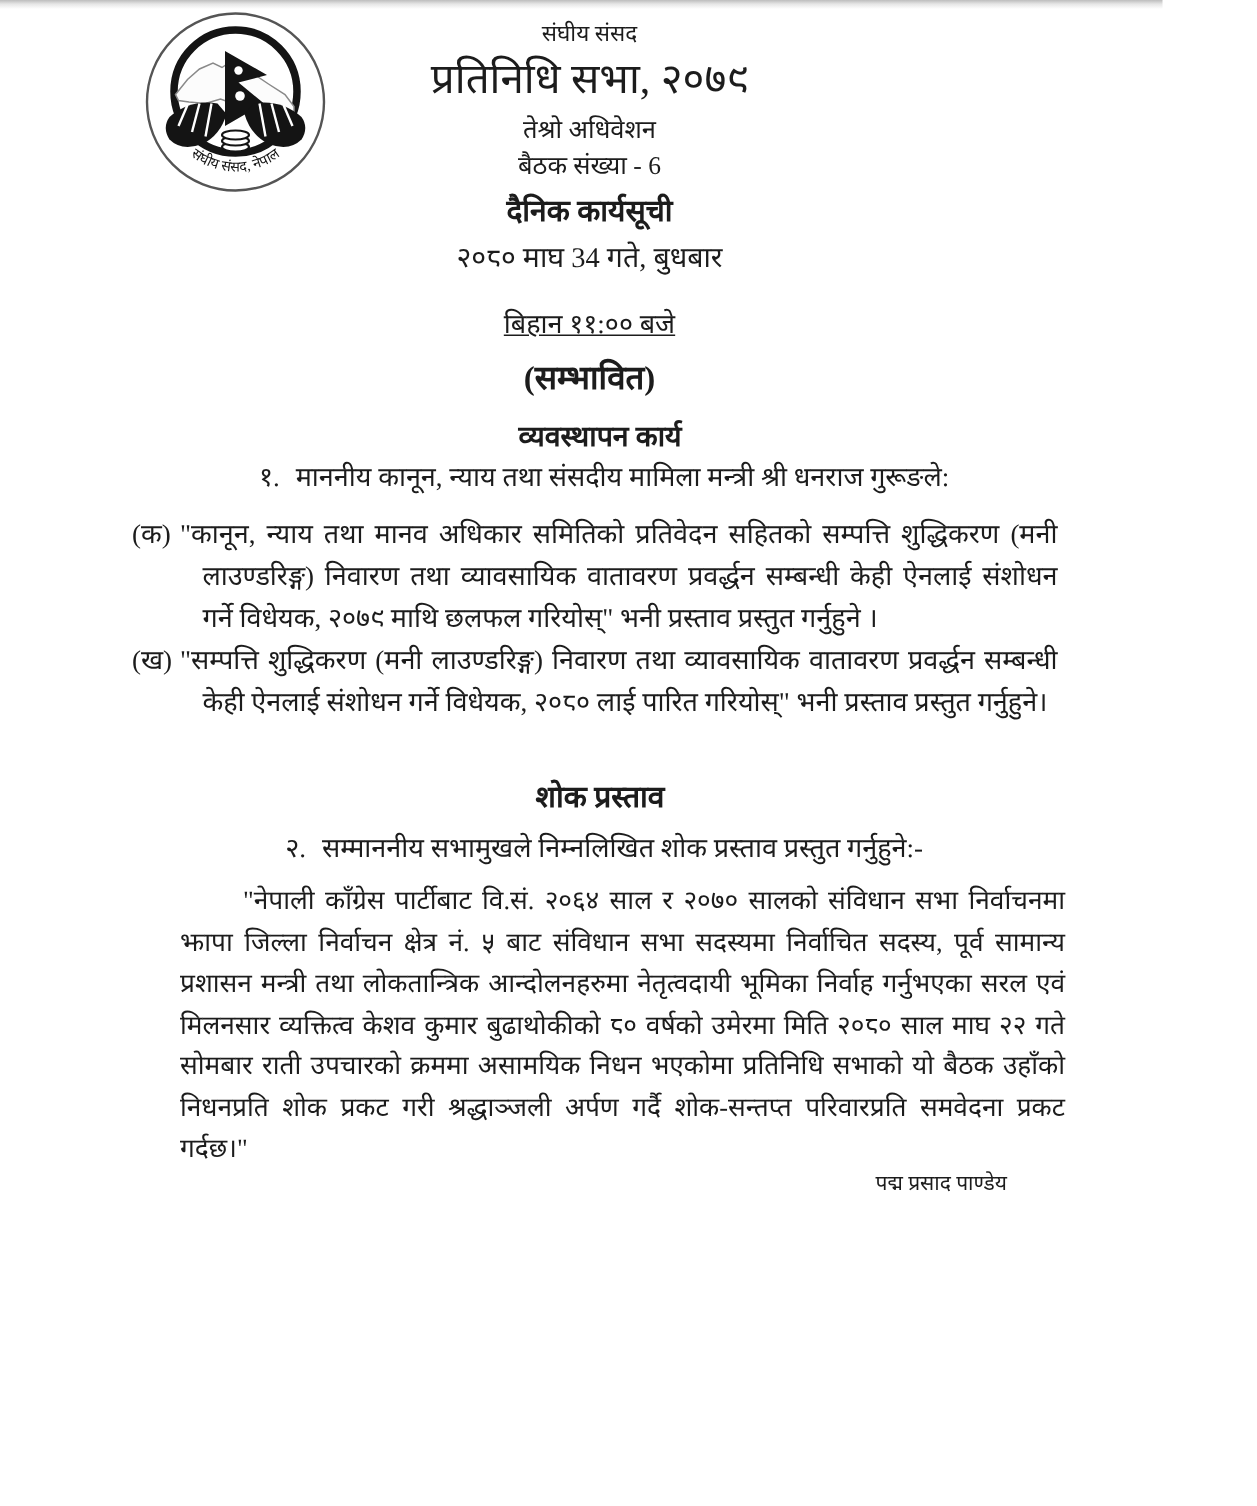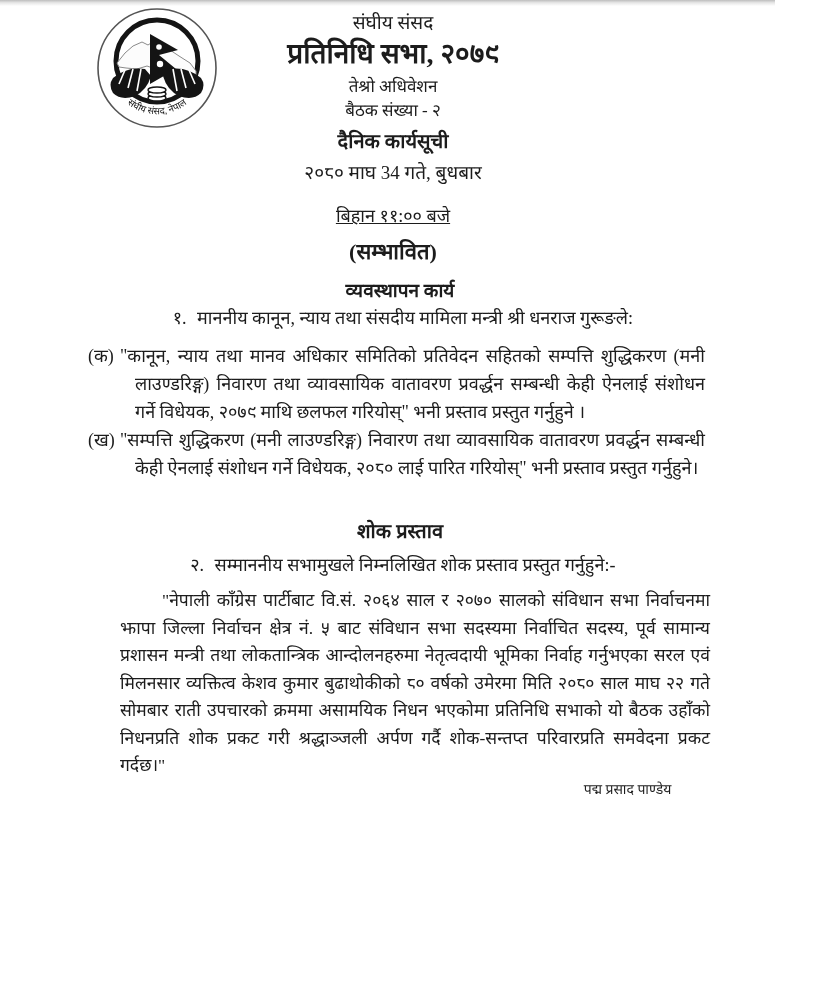--- a/index.html
+++ b/index.html
@@ -14,22 +14,22 @@
     overflow: hidden;
   }
   .top-edge {
     position: absolute; top: 0; left: 0;
     width: 775px; height: 6px;
     background: linear-gradient(180deg, #bdbdbd 0%, #e6e6e6 45%, #ffffff 100%);
   }
   .logo { position: absolute; top: 6px; left: 95px; width: 124px; height: 124px; }
 
   .header { position: absolute; top: 10px; left: 0; width: 786px; text-align: center; }
-  .h-institution { font-size: 19px; line-height: 26px; }
-  .h-house       { font-size: 28px; line-height: 36px; font-weight: bold; }
+  .h-institution { font-size: 15px; line-height: 26px; }
+  .h-house       { font-size: 28px; line-height: 36px; font-weight: normal; }
   .h-session     { font-size: 17px; line-height: 24px; margin-top: 3px; }
   .h-meeting     { font-size: 17px; line-height: 24px; }
   .h-doctitle    { font-size: 20px; line-height: 32px; font-weight: bold; margin-top: 2px; }
   .h-date        { font-size: 19px; line-height: 28px; margin-top: 2px; }
   .h-time        { font-size: 18px; line-height: 26px; margin-top: 16px; text-decoration: underline; }
   .h-tentative   { font-size: 22px; line-height: 30px; font-weight: bold; margin-top: 8px; text-align: center; }
 
   .sec-heading {
     position: absolute; left: 85px; width: 630px;
     text-align: center; font-weight: bold;
@@ -99,21 +99,21 @@
       <text font-size="9.5" fill="#141414" font-family="Liberation Serif, DejaVu Serif, serif">
         <textPath href="#cap-arc" startOffset="50%" text-anchor="middle">संघीय संसद, नेपाल</textPath>
       </text>
     </svg>
   </div>
 
   <div class="header">
     <div class="h-institution">संघीय संसद</div>
     <div class="h-house">प्रतिनिधि सभा, २०७९</div>
     <div class="h-session">तेश्रो अधिवेशन</div>
-    <div class="h-meeting">बैठक संख्या - २</div>
+    <div class="h-meeting">बैठक संख्या - 6</div>
     <div class="h-doctitle">दैनिक कार्यसूची</div>
     <div class="h-date">२०८० माघ 34 गते, बुधबार</div>
     <div class="h-time">बिहान ११:०० बजे</div>
     <div class="h-tentative">(सम्भावित)</div>
   </div>
 
   <div class="sec-heading business">व्यवस्थापन कार्य</div>
 
   <div class="item one">
     <span class="num">१.</span><span>माननीय कानून, न्याय तथा संसदीय मामिला मन्त्री श्री धनराज गुरूङले:</span>

